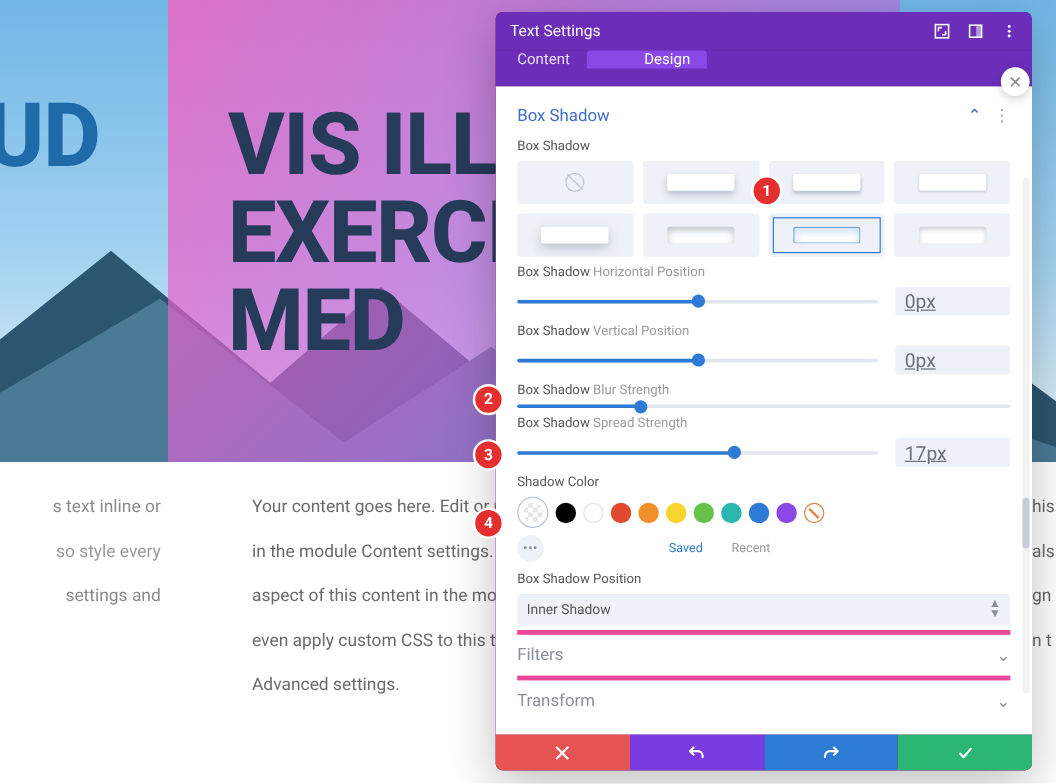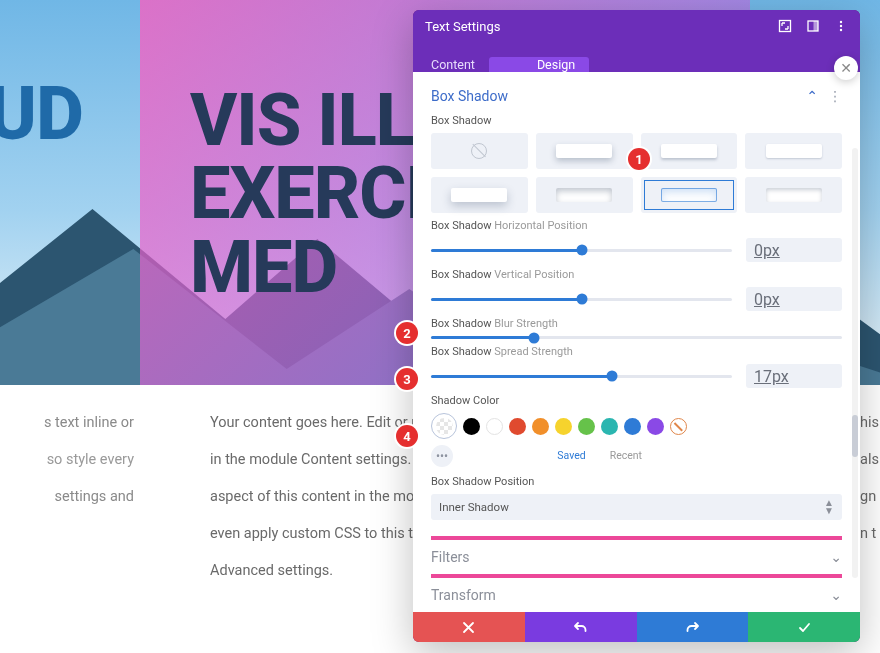--- a/index.html
+++ b/index.html
@@ -17,21 +17,21 @@
   .colL{width:140px;padding:20px 6px 0 0;font-size:14.5px;line-height:2.55;color:#8a8a8a;text-align:right;}
   .colL .link{color:#9a9a9a;}
   .colM{flex:1;padding:20px 14px 0 70px;font-size:14.5px;line-height:2.55;color:#6a6a6a;text-align:justify;}
   .colR{width:20px;}
 
   
   .panel{position:absolute;left:413px;top:10px;width:447px;height:632px;background:#701a75;border-radius:6px;box-shadow:0 12px 40px rgba(0,0,0,0.25);overflow:hidden;display:flex;flex-direction:column;}
   .p-title{background:#6c2eb9;color:#fff;height:32px;display:flex;align-items:center;padding:0 12px;font-size:13px;justify-content:space-between;}
   .p-title .icons{display:flex;gap:14px;align-items:center;}
   .p-title .ic{width:14px;height:14px;display:inline-block;}
-  .p-tabs{background:#6c2eb9;height:30px;display:flex;align-items:flex-end;padding:0 4px 0 4px;}
+  .p-tabs{background:#6c2eb9;height:30px;display:flex;align-items:flex-start;padding:0 4px 0 4px;}
   .p-tab{color:#e7dcfb;font-size:12.5px;padding:0 14px;display:flex;align-items:center;border-radius:3px 3px 0 0;cursor:pointer;}
   .p-tab.active{background:#8a49e6;color:#fff;padding-left:48px;}
   .p-body{flex:1;overflow:hidden;position:relative;background:#fff;}
   .p-inner{position:absolute;inset:0;padding:10px 18px 0 18px;font-size:12px;color:#666;}
   .acc-head{display:flex;align-items:center;justify-content:space-between;color:#3d6cc9;font-size:14px;padding:6px 0 4px;}
   .acc-head .ah-icons{display:flex;gap:10px;align-items:center;}
   .sm-label{font-size:11px;color:#555;margin-top:6px;margin-bottom:6px;}
   .sm-label .muted{color:#9a9a9a;}
   .sw-grid{display:grid;grid-template-columns:repeat(4,1fr);gap:8px;margin-bottom:6px;}
   .sw{height:36px;background:#eef1f7;border-radius:3px;display:flex;align-items:center;justify-content:center;}
@@ -58,21 +58,21 @@
   .cw{width:17px;height:17px;border-radius:50%;}
   .cw.checker{background:repeating-conic-gradient(#e6e6e6 0 25%,#fff 0 50%) 0 0/8px 8px;border:1.4px solid #9a9a9a;}
   .cw.ring{width:26px;height:26px;border:1.8px solid #b8c4db;display:flex;align-items:center;justify-content:center;}
   .cw.stripe{background:#fff;position:relative;border:1px solid #e0864a;}
   .cw.stripe::after{content:"";position:absolute;left:2px;right:2px;top:50%;height:1.5px;background:#e0864a;transform:rotate(45deg);}
   .cset{margin-left:4px;margin-top:2px;display:flex;gap:24px;font-size:10.5px;}
   .cset .sv{color:#2e7bd6;}
   .cset .rc{color:#9a9a9a;}
   .dots3{width:22px;height:22px;border-radius:50%;background:#eef1f7;color:#8d93a0;display:flex;align-items:center;justify-content:center;font-size:12px;margin-top:4px;}
 
-  .select{height:26px;background:#eef1f7;border-radius:3px;display:flex;align-items:center;justify-content:space-between;padding:0 8px;font-size:11.5px;color:#555;margin-bottom:16px;}
+  .select{height:26px;background:#eef1f7;border-radius:3px;display:flex;align-items:center;justify-content:space-between;padding:0 8px;font-size:11.5px;color:#555;margin-bottom:4px;}
 
   .accordion{display:flex;align-items:center;justify-content:space-between;border-top:4px solid #ec4899;height:38px;color:#8b8f99;font-size:14px;}
 
   .p-foot{height:30px;display:flex;}
   .fb{flex:1;display:flex;align-items:center;justify-content:center;color:#fff;}
   .fb.red{background:#e55353;}
   .fb.purple{background:#7a3be0;}
   .fb.blue{background:#2e7bd6;}
   .fb.green{background:#2bb673;}
 

